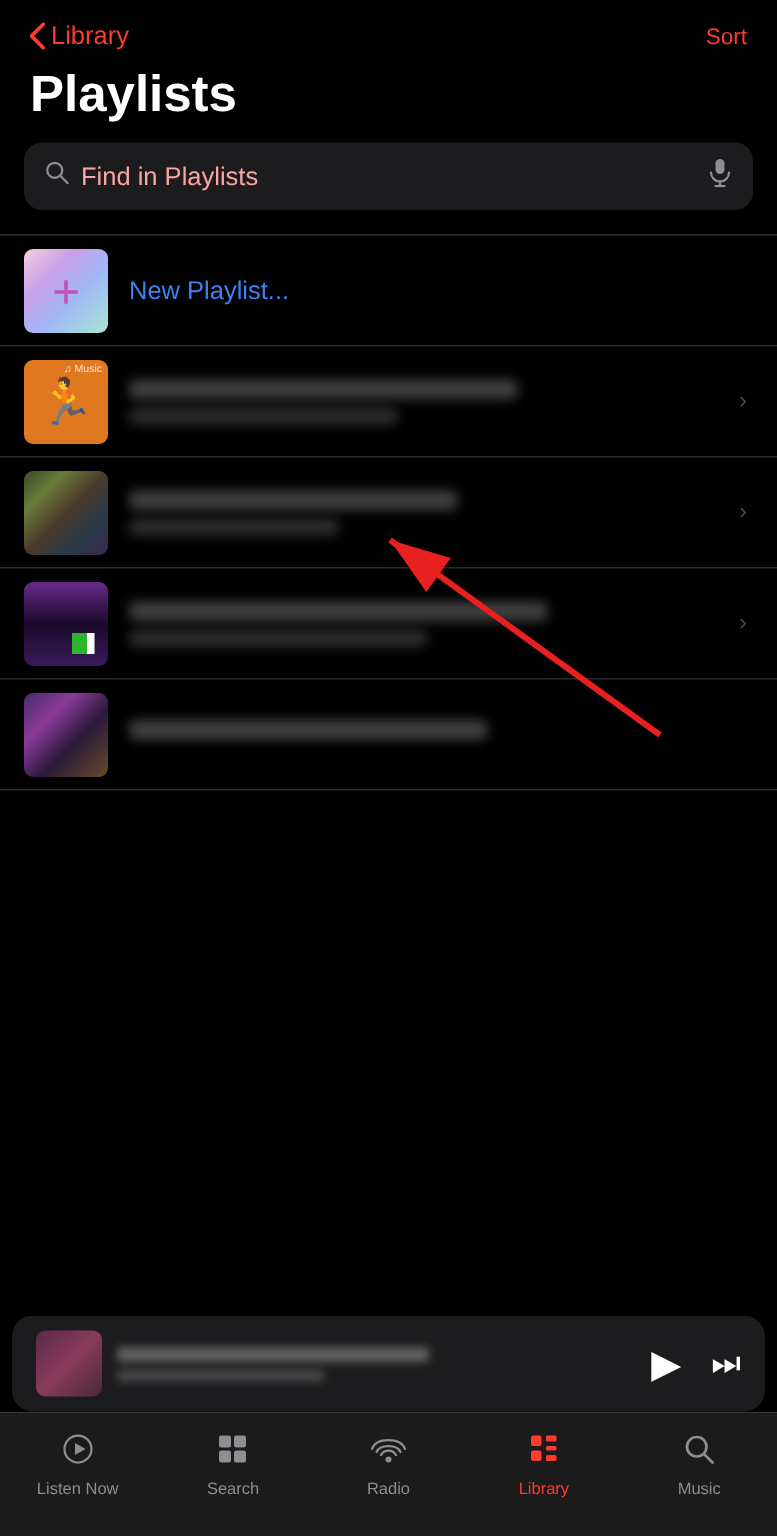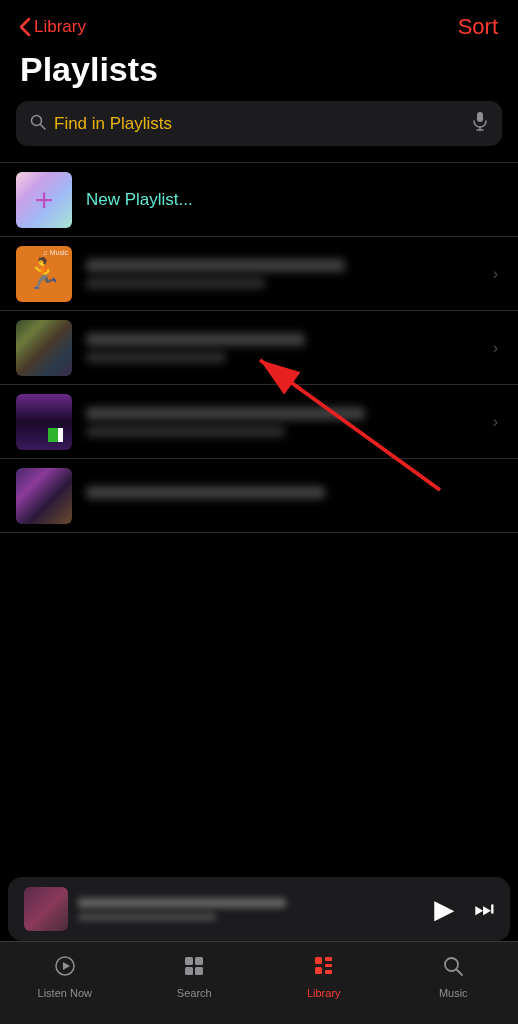--- a/index.html
+++ b/index.html
@@ -27,21 +27,21 @@
       display: flex;
       align-items: center;
       gap: 4px;
       color: #ff3b30;
       font-size: 17px;
       cursor: pointer;
     }
 
     .sort-btn {
       color: #ff3b30;
-      font-size: 22px;
+      font-size: 15px;
       cursor: pointer;
       font-weight: 400;
     }
 
     
     .page-title {
       font-size: 34px;
       font-weight: 700;
       padding: 4px 20px 12px;
       color: #fff;
@@ -58,21 +58,21 @@
       gap: 8px;
     }
 
     .search-icon-wrap {
       color: #8e8e93;
       font-size: 16px;
     }
 
     .search-placeholder {
       flex: 1;
-      color: #eab308;
+      color: #fca5a5;
       font-size: 17px;
     }
 
     .mic-icon {
       color: #8e8e93;
       font-size: 17px;
     }
 
     
     .playlist-list {
@@ -114,21 +114,21 @@
       font-weight: 200;
       line-height: 1;
     }
 
     .playlist-info {
       flex: 1;
     }
 
     .playlist-name {
       font-size: 17px;
-      color: #5eead4;
+      color: #3b82f6;
       font-weight: 400;
     }
 
     .chevron {
       color: #48484a;
       font-size: 16px;
       margin-left: 8px;
     }
 
     
@@ -471,20 +471,31 @@
       <svg width="24" height="24" viewBox="0 0 24 24" fill="#8e8e93">
         <rect x="3" y="3" width="8" height="8" rx="1.5" fill="#8e8e93"></rect>
         <rect x="13" y="3" width="8" height="8" rx="1.5" fill="#8e8e93"></rect>
         <rect x="3" y="13" width="8" height="8" rx="1.5" fill="#8e8e93"></rect>
         <rect x="13" y="13" width="8" height="8" rx="1.5" fill="#8e8e93"></rect>
       </svg>
     </span>
     <span class="tab-label">Search</span>
   </div>
 
+  <div class="tab-item">
+    <span class="tab-icon">
+      <svg width="26" height="24" viewBox="0 0 26 24" fill="none">
+        <path d="M2 12 Q4 6 13 6 Q22 6 24 12" stroke="#8e8e93" stroke-width="1.5" fill="none" stroke-linecap="round"></path>
+        <path d="M5 14 Q6.5 10 13 10 Q19.5 10 21 14" stroke="#8e8e93" stroke-width="1.5" fill="none" stroke-linecap="round"></path>
+        <path d="M8 16 Q9.5 13 13 13 Q16.5 13 18 16" stroke="#8e8e93" stroke-width="1.5" fill="none" stroke-linecap="round"></path>
+        <circle cx="13" cy="19" r="2" fill="#8e8e93"></circle>
+      </svg>
+    </span>
+    <span class="tab-label">Radio</span>
+  </div>
 
   <div class="tab-item">
     <span class="tab-icon active">
       <svg width="24" height="24" viewBox="0 0 24 24" fill="none">
         <rect x="3" y="3" width="7" height="7" rx="1.5" fill="#ff3b30"></rect>
         <rect x="13" y="3" width="7" height="4" rx="1" fill="#ff3b30"></rect>
         <rect x="13" y="10" width="7" height="3" rx="1" fill="#ff3b30"></rect>
         <rect x="3" y="13" width="7" height="7" rx="1.5" fill="#ff3b30"></rect>
         <rect x="13" y="16" width="7" height="4" rx="1" fill="#ff3b30"></rect>
       </svg>

